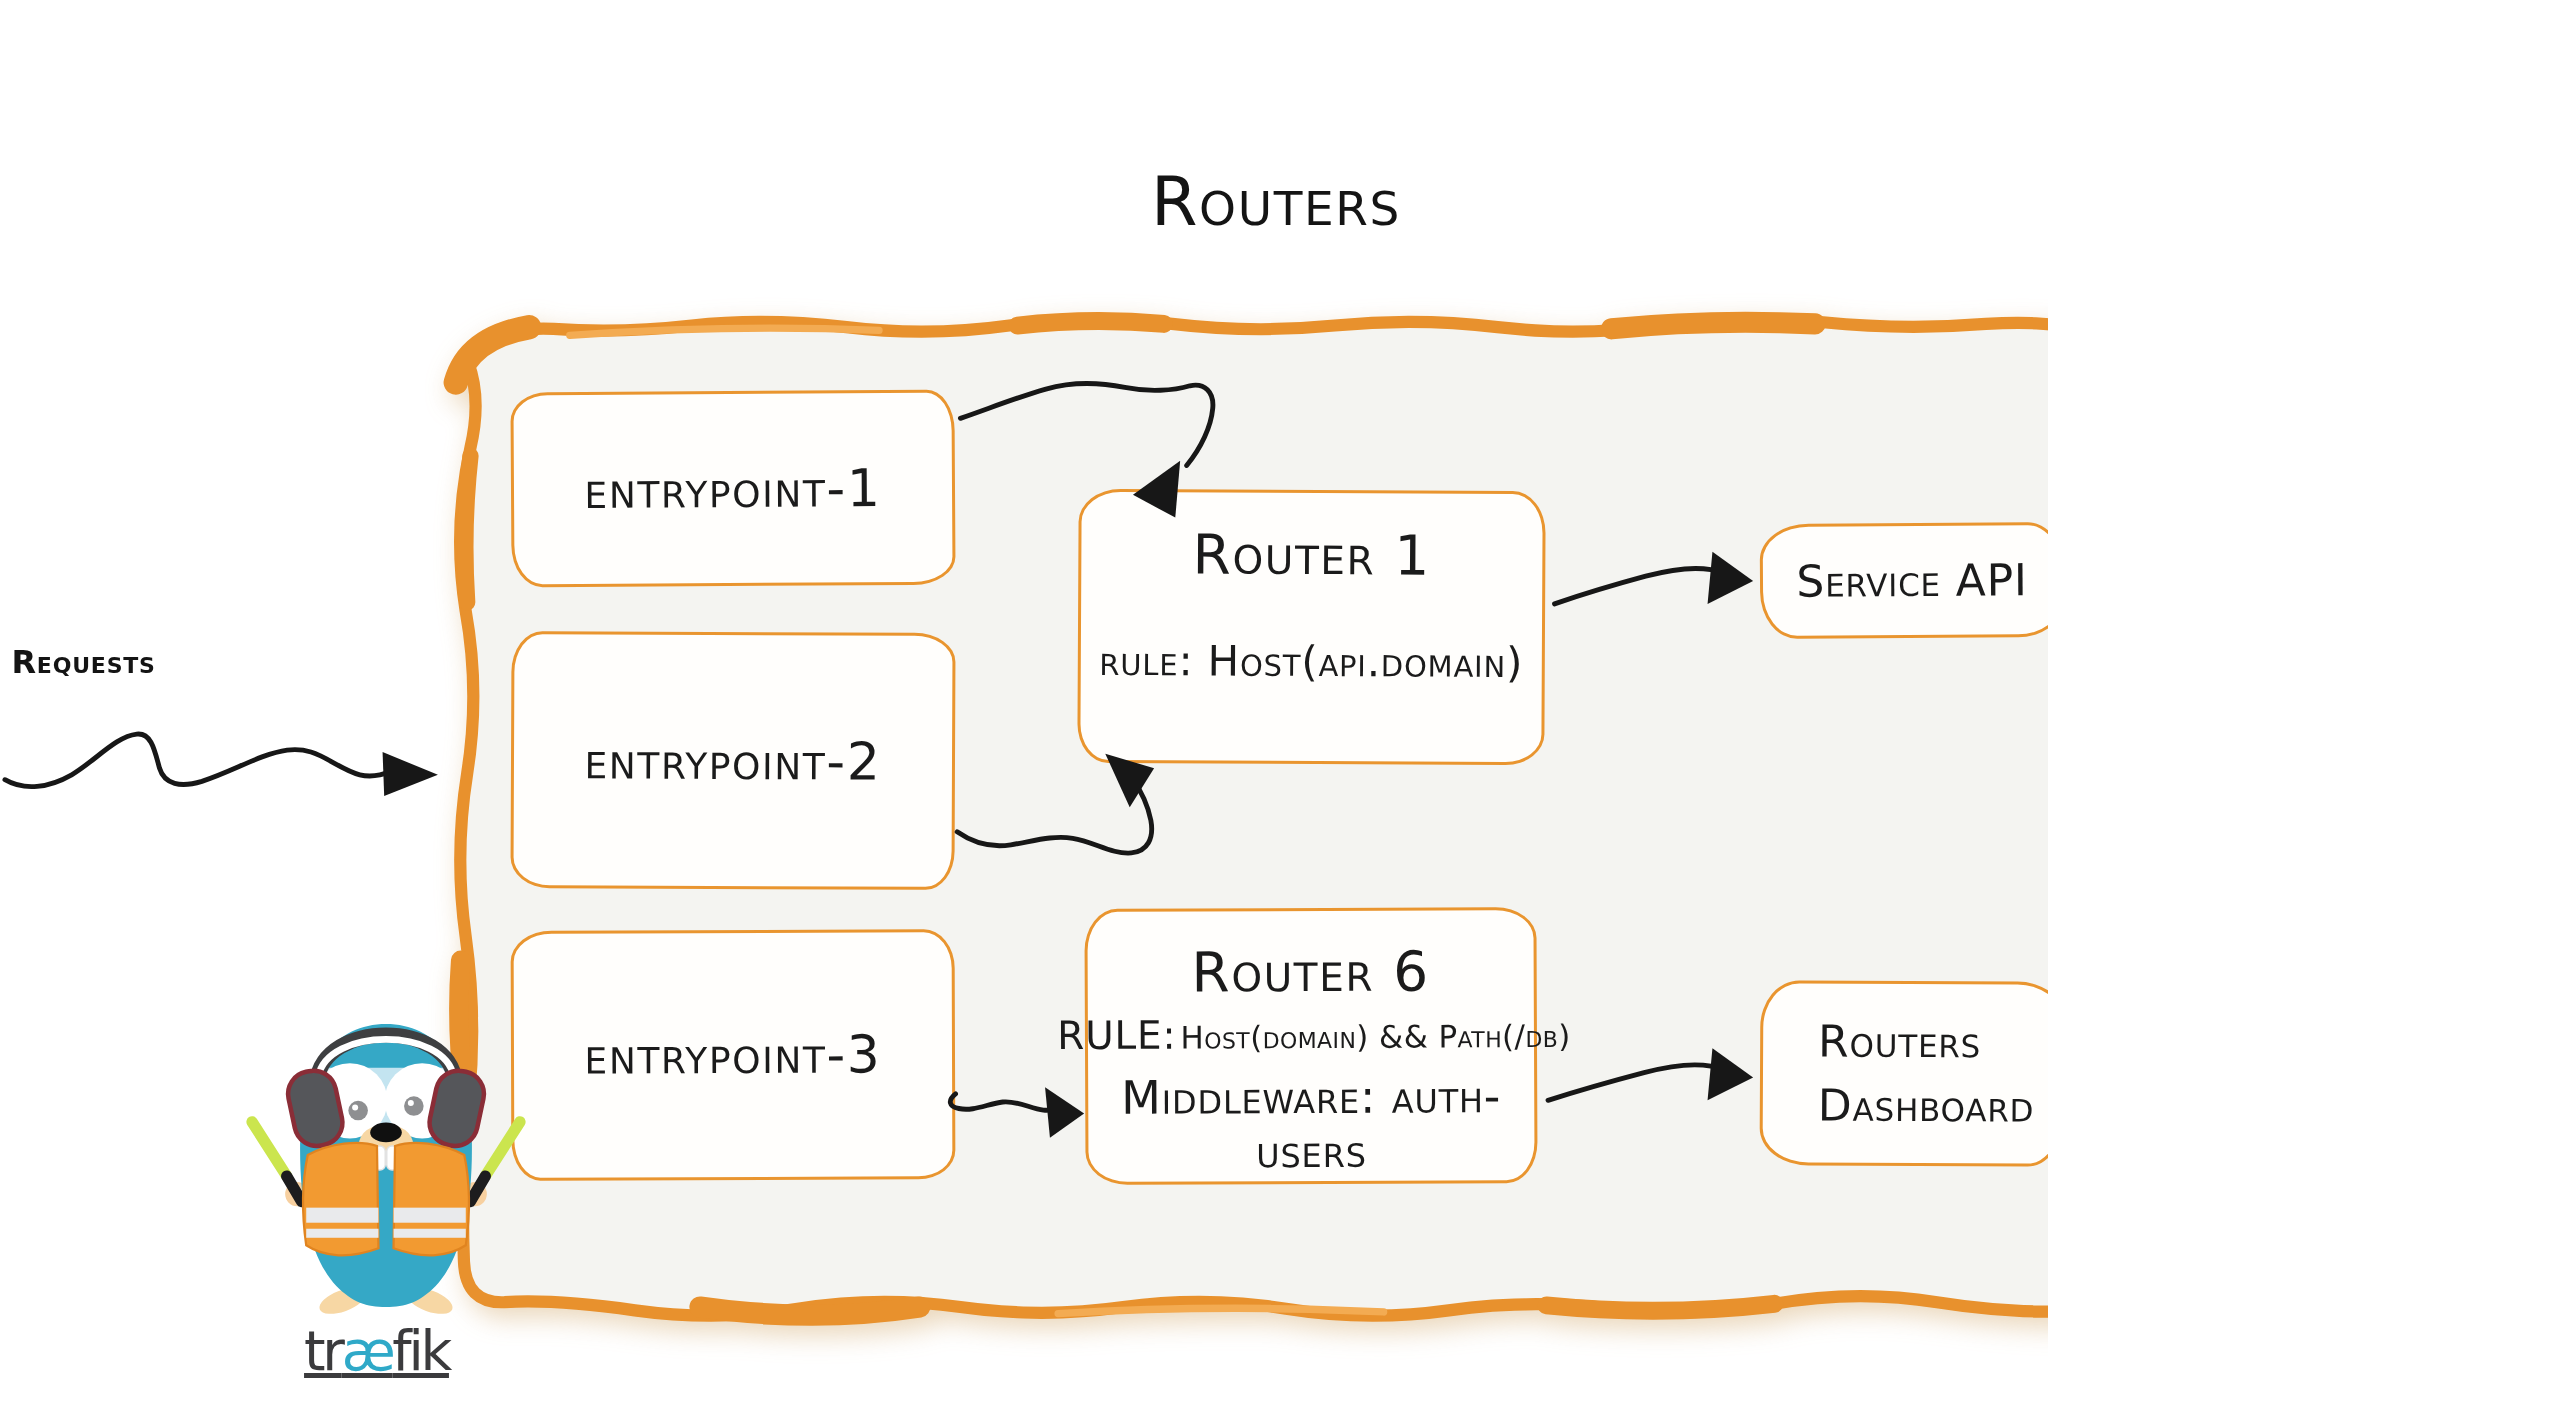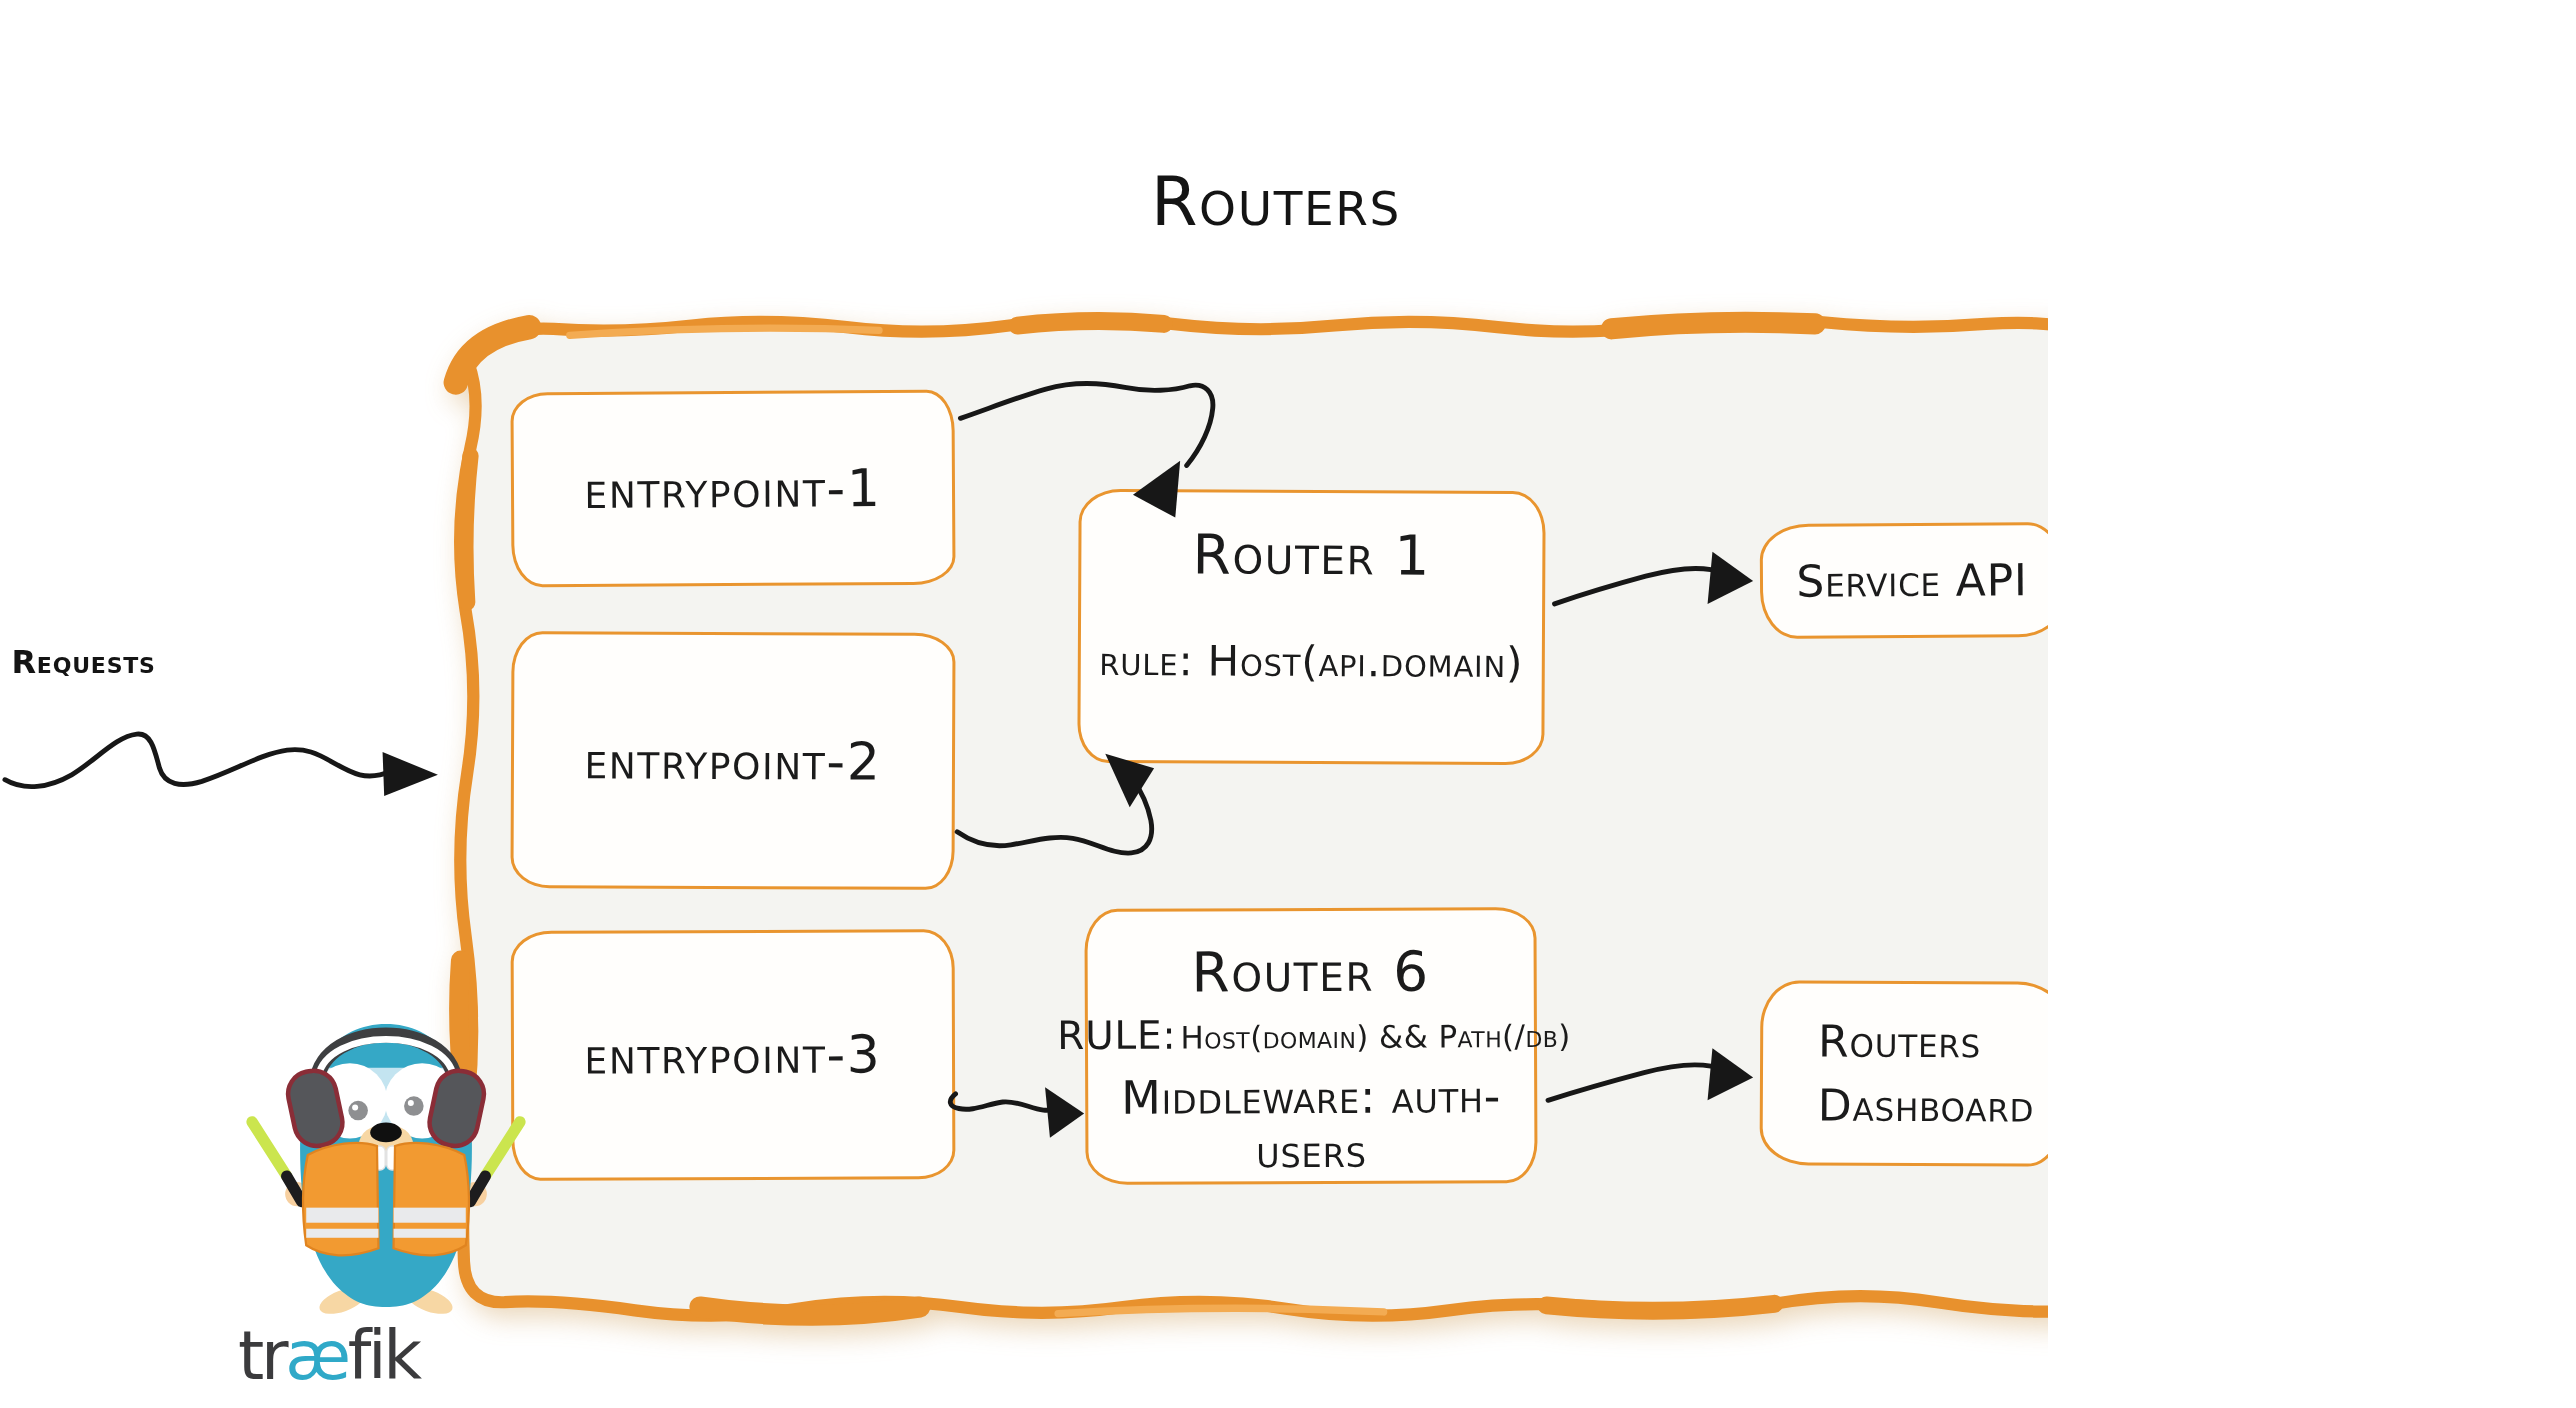--- a/index.html
+++ b/index.html
@@ -59,22 +59,22 @@
   }
   .requests-label { left:11.4px; top:643px; font-size:32px; letter-spacing:0.8px;font-weight:bold; }
   .calls-label    { left:2134px; top:747px; font-size:49px; letter-spacing:0px; }
 
   .frame-svg  { z-index:1; }
   .arrows-svg { z-index:3; }
   .mascot-svg { position:absolute; left:243px; top:995px; width:286px; height:332px; z-index:5; }
 
   .wordmark {
     position:absolute; left:238px; top:1325px; width:277px; z-index:5;
-    text-align:left; font-size:67px; line-height:0.95;
-    letter-spacing:-3.3px; color:#3b3b3d; font-weight:normal;
+    text-align:center; font-size:55px; line-height:0.95;
+    letter-spacing:-3.3px; color:#3b3b3d; font-weight:normal;text-decoration:underline;
   }
   .wordmark .ae { color:#2fa9c8; }
 </style>
 </head>
 <body>
 
 <div class="canvas">
 
   <svg class="layer frame-svg" width="2576" height="1408" viewBox="0 0 3165 1730">
     <g style="filter:drop-shadow(8px 12px 16px rgba(196,140,60,0.35))">

